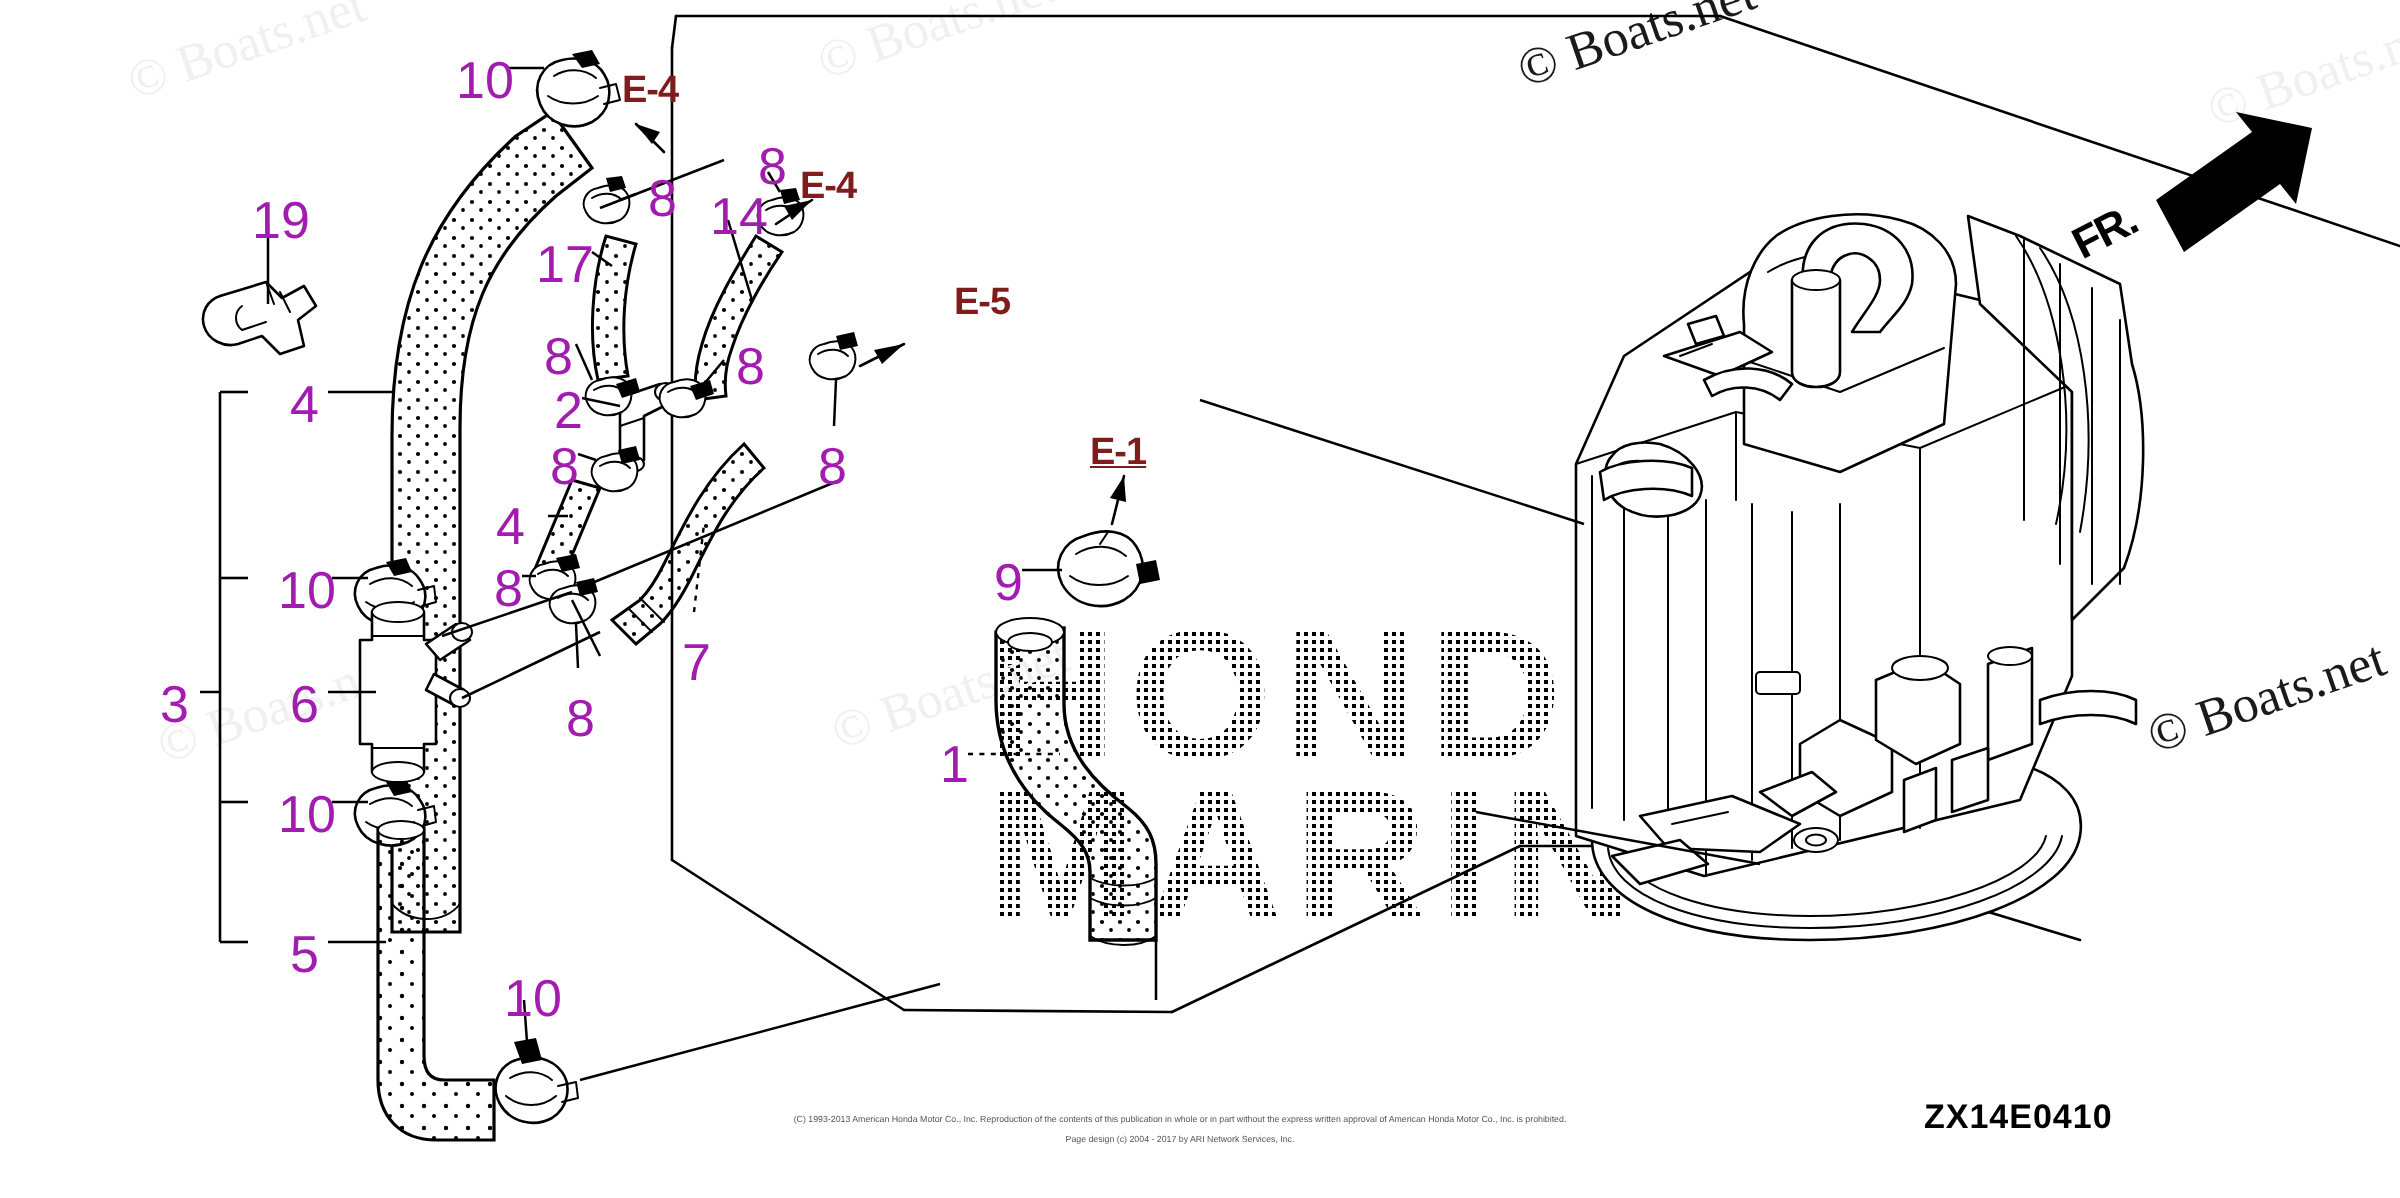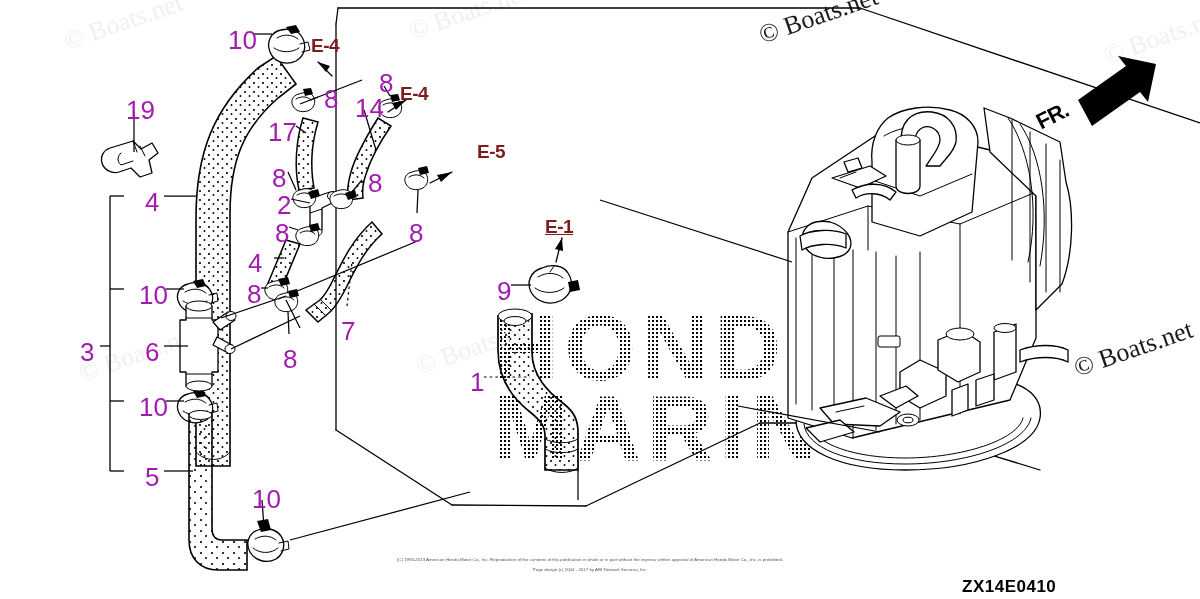--- a/index.html
+++ b/index.html
@@ -530,18 +530,18 @@
       <div class="lbl" style="left: 145px; top: 462px;">5</div>
       <div class="lbl" style="left: 252px; top: 484px;">10</div>
       <div class="lbl" style="left: 470px; top: 367px;">1</div>
       <div class="lbl-e" style="left: 311px; top: 35px;">E-4</div>
       <div class="lbl-e" style="left: 400px; top: 83px;">E-4</div>
       <div class="lbl-e" style="left: 451px; top: 141px; margin-left: 26px;">E-5</div>
       <div class="lbl-e" style="left: 545px; top: 216px; text-decoration: underline;">E-1</div>
       <div class="lbl-fr" style="left: 1032px; top: 112px;">FR.</div>
     </div>
 
-  <div class="code" style="left:962px; top:549px;margin-top:28px;">ZX14E0410</div>
+  <div class="code" style="left:962px; top:549px;">ZX14E0410</div>
 
   <div class="fineprint" style="left:330px; top:556px; width:520px;">(C) 1993-2013 American Honda Motor Co., Inc. Reproduction of the contents of this publication in whole or in part without the express written approval of American Honda Motor Co., Inc. is prohibited.</div>
   <div class="fineprint" style="left:330px; top:566px; width:520px;">Page design (c) 2004 - 2017 by ARI Network Services, Inc.</div>
 
 </div>
 
 </body></html>

